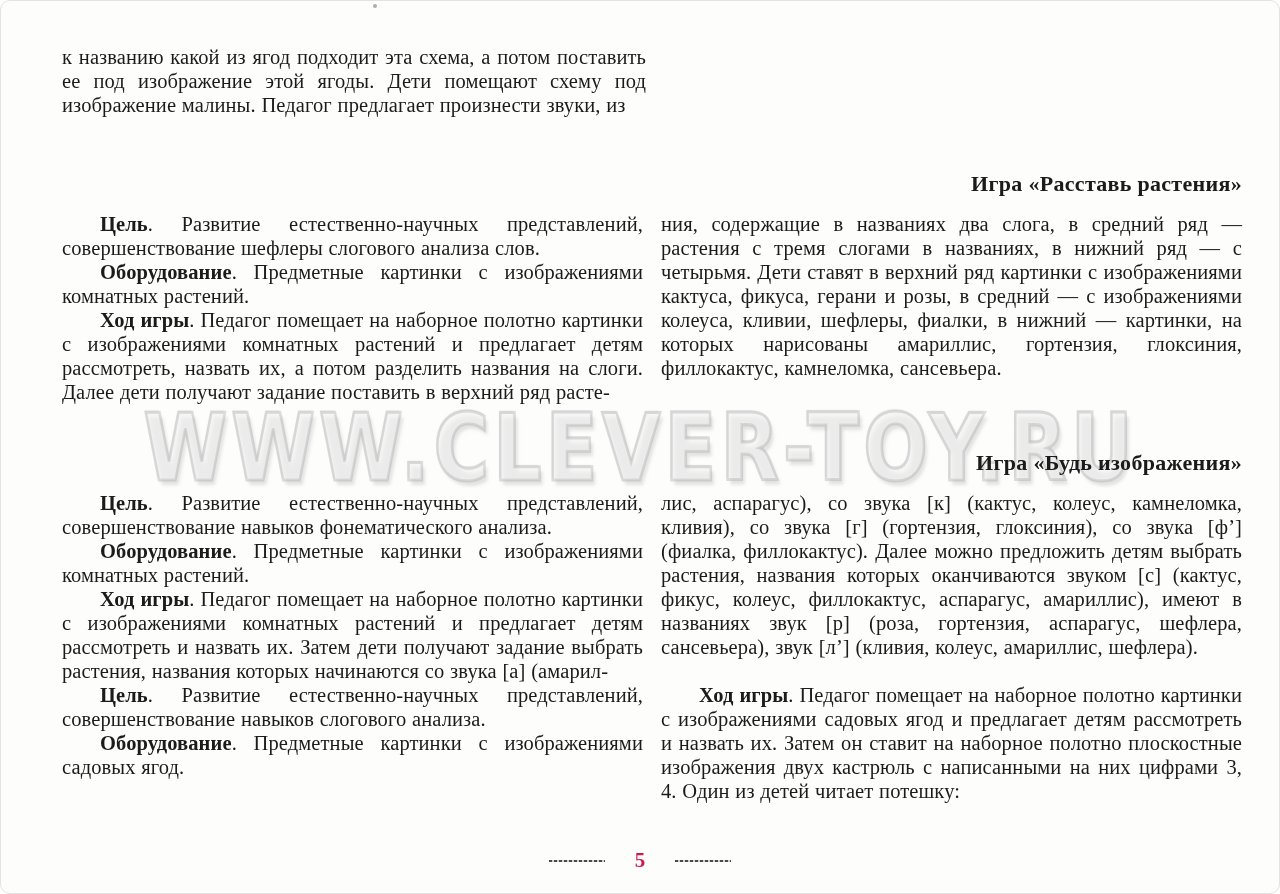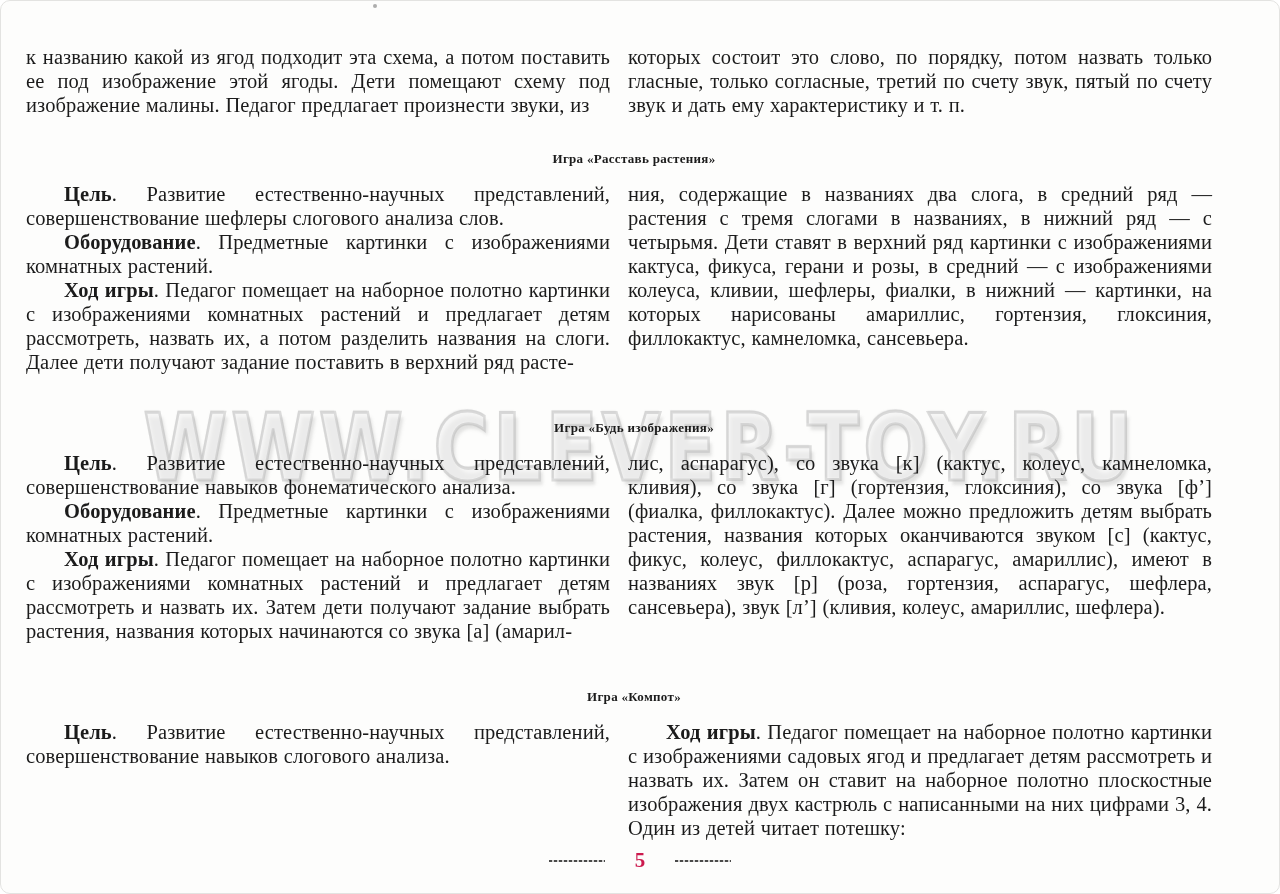--- a/index.html
+++ b/index.html
@@ -43,42 +43,42 @@
     color: rgba(252, 252, 252, 0.55);
     -webkit-text-stroke: 2.5px rgba(168, 168, 168, 0.38);
     text-shadow: 3px 4px 3px rgba(130, 130, 130, 0.22),
                  -1px -1px 1px rgba(215, 215, 215, 0.35);
     z-index: 0;
     pointer-events: none;
   }
   .content {
     position: relative;
     z-index: 1;
-    padding: 44px 37px 0 25px;
+    padding: 44px 37px 0 61px;
   }
   .cols {
     display: flex;
     gap: 18px;
     align-items: flex-start;
   }
   .col {
     width: 584px;
     text-align: justify;
     font-size: 20.5px;
     line-height: 24px;
     letter-spacing: 0.1px;
     word-spacing: 0.5px;
   }
   .par { margin: 0; }
   .par.indent { text-indent: 38px; }
   .lead { font-weight: bold; }
   .game-title {
-    margin: 34px 0 15px 0;
-    text-align: center;
-    font-size: 13px;
+    margin: 54px 0 15px 0;
+    text-align: right;
+    font-size: 22px;
     font-weight: bold;
     letter-spacing: 0.3px;
   }
   .game-title.mt-lg { margin-top: 46px; }
   .footer {
     position: absolute;
     left: 0;
     bottom: 22px;
     width: 100%;
     display: flex;
@@ -107,23 +107,20 @@
   <div class="watermark">WWW.CLEVER-TOY.RU</div>
   <div class="scan-speck"></div>
 
   <div class="content">
 
     <section>
       <div class="cols">
         <div class="col">
           <p class="par"><span class="lead"></span><span>к названию какой из ягод подходит эта схема, а потом поставить ее под изображение этой ягоды. Дети помещают схему под изображение малины. Педагог предлагает произнести звуки, из</span></p>
         </div>
-        <div class="col">
-          <p class="par"><span class="lead"></span><span>которых состоит это слово, по порядку, потом назвать только гласные, только согласные, третий по счету звук, пятый по счету звук и дать ему характеристику и т. п.</span></p>
-        </div>
       </div>
     </section>
 
     <h2 class="game-title">Игра «Расставь растения»</h2>
     <section>
       <div class="cols">
         <div class="col">
           <p class="par indent"><span class="lead">Цель</span><span>. Развитие естественно-научных представлений, совершенствование шефлеры слогового анализа слов.</span></p>
           <p class="par indent"><span class="lead">Оборудование</span><span>. Предметные картинки с изображениями комнатных растений.</span></p>
           <p class="par indent"><span class="lead">Ход игры</span><span>. Педагог помещает на наборное полотно картинки с изображениями комнатных растений и предлагает детям рассмотреть, назвать их, а потом разделить названия на слоги. Далее дети получают задание поставить в верхний ряд расте-</span></p>
@@ -141,25 +138,25 @@
           <p class="par indent"><span class="lead">Цель</span><span>. Развитие естественно-научных представлений, совершенствование навыков фонематического анализа.</span></p>
           <p class="par indent"><span class="lead">Оборудование</span><span>. Предметные картинки с изображениями комнатных растений.</span></p>
           <p class="par indent"><span class="lead">Ход игры</span><span>. Педагог помещает на наборное полотно картинки с изображениями комнатных растений и предлагает детям рассмотреть и назвать их. Затем дети получают задание выбрать растения, названия которых начинаются со звука [а] (амарил-</span></p>
         </div>
         <div class="col">
           <p class="par"><span class="lead"></span><span>лис, аспарагус), со звука [к] (кактус, колеус, камнеломка, кливия), со звука [г] (гортензия, глоксиния), со звука [ф’] (фиалка, филлокактус). Далее можно предложить детям выбрать растения, названия которых оканчиваются звуком [с] (кактус, фикус, колеус, филлокактус, аспарагус, амариллис), имеют в названиях звук [р] (роза, гортензия, аспарагус, шефлера, сансевьера), звук [л’] (кливия, колеус, амариллис, шефлера).</span></p>
         </div>
       </div>
     </section>
 
-    <h2 class="game-title mt-lg">Игра «Компот»</h2>
     <section>
       <div class="cols">
         <div class="col">
           <p class="par indent"><span class="lead">Цель</span><span>. Развитие естественно-научных представлений, совершенствование навыков слогового анализа.</span></p>
+          <p class="par indent"><span class="lead">Оборудование</span><span>. Предметные картинки с изображениями садовых ягод.</span></p>
         </div>
         <div class="col">
           <p class="par indent"><span class="lead">Ход игры</span><span>. Педагог помещает на наборное полотно картинки с изображениями садовых ягод и предлагает детям рассмотреть и назвать их. Затем он ставит на наборное полотно плоскостные изображения двух кастрюль с написанными на них цифрами 3, 4. Один из детей читает потешку:</span></p>
         </div>
       </div>
     </section>
 
   </div>
 
   <div class="footer">

